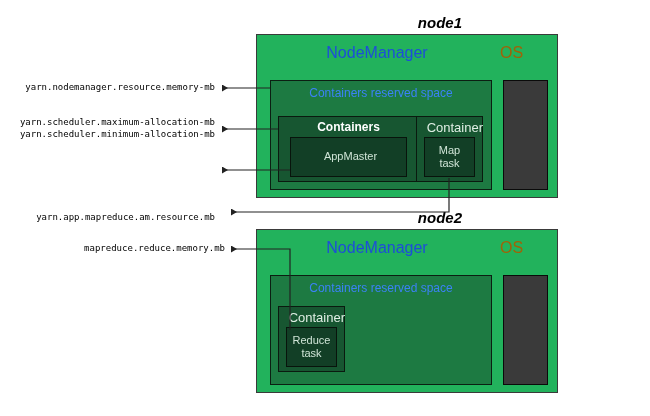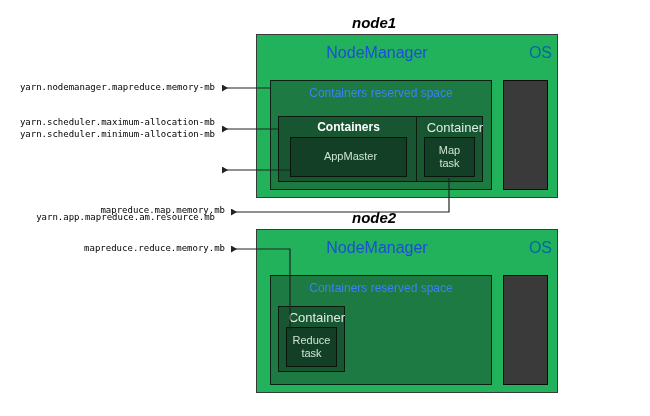--- a/index.html
+++ b/index.html
@@ -58,35 +58,35 @@
     border: 1px solid #0a0a0a;
   }
 
   
   .node-title {
     position: absolute;
     font-style: italic;
     font-weight: bold;
     font-size: 15px;
     color: #000000;
-    text-align: left;
+    text-align: right;
     white-space: nowrap;
   }
   .nm-label {
     position: absolute;
     font-size: 16px;
     color: #1d4ed8;
     text-align: center;
     white-space: nowrap;
   }
   .os-label {
     position: absolute;
     font-size: 16px;
-    color: #0369a1;
-    text-align: right;
+    color: #a16207;
+    text-align: left;
     white-space: nowrap;
   }
   .reserved-label {
     position: absolute;
     font-size: 12px;
     color: #3b82f6;
     text-align: center;
     white-space: nowrap;
   }
   .group-label {
@@ -186,29 +186,28 @@
 
   <div class="group-label-thin" style="left:278px; top:310px; width:67px;">Container</div>
 
   <div class="abox task-box" style="left:286px; top:327px; width:51px; height:40px;"></div>
 
   <div class="task-label" style="left:286px; top:334px; width:51px;">Reduce
 task</div>
 
   <div class="abox os-slab" style="left:503px; top:275px; width:45px; height:110px;"></div>
 
-  <div class="prop-label" style="left:10px; top:82px; width:205px;">yarn.nodemanager.mapreduce.memory-mb</div>
+  <div class="prop-label" style="left:10px; top:82px; width:205px;">yarn.nodemanager.resource.memory-mb</div>
 
   <div class="prop-label" style="left:10px; top:117px; width:205px;">yarn.scheduler.maximum-allocation-mb</div>
 
   <div class="prop-label" style="left:10px; top:129px; width:205px;">yarn.scheduler.minimum-allocation-mb</div>
 
   <div class="prop-label" style="left:10px; top:164px; width:205px;margin-top:48px;">yarn.app.mapreduce.am.resource.mb</div>
 
-  <div class="prop-label" style="left:10px; top:205px; width:215px;">mapreduce.map.memory.mb</div>
 
   <div class="prop-label" style="left:10px; top:243px; width:215px;">mapreduce.reduce.memory.mb</div>
 
   <svg id="wires" viewBox="0 0 650 416" width="650" height="416">
     <defs>
       <marker id="arrowL" markerWidth="7" markerHeight="7" refX="6" refY="3.5" orient="auto" markerUnits="userSpaceOnUse">
         <path d="M6,0 L6,7 L0,3.5 z" fill="#222222"></path>
       </marker>
     </defs>
 

